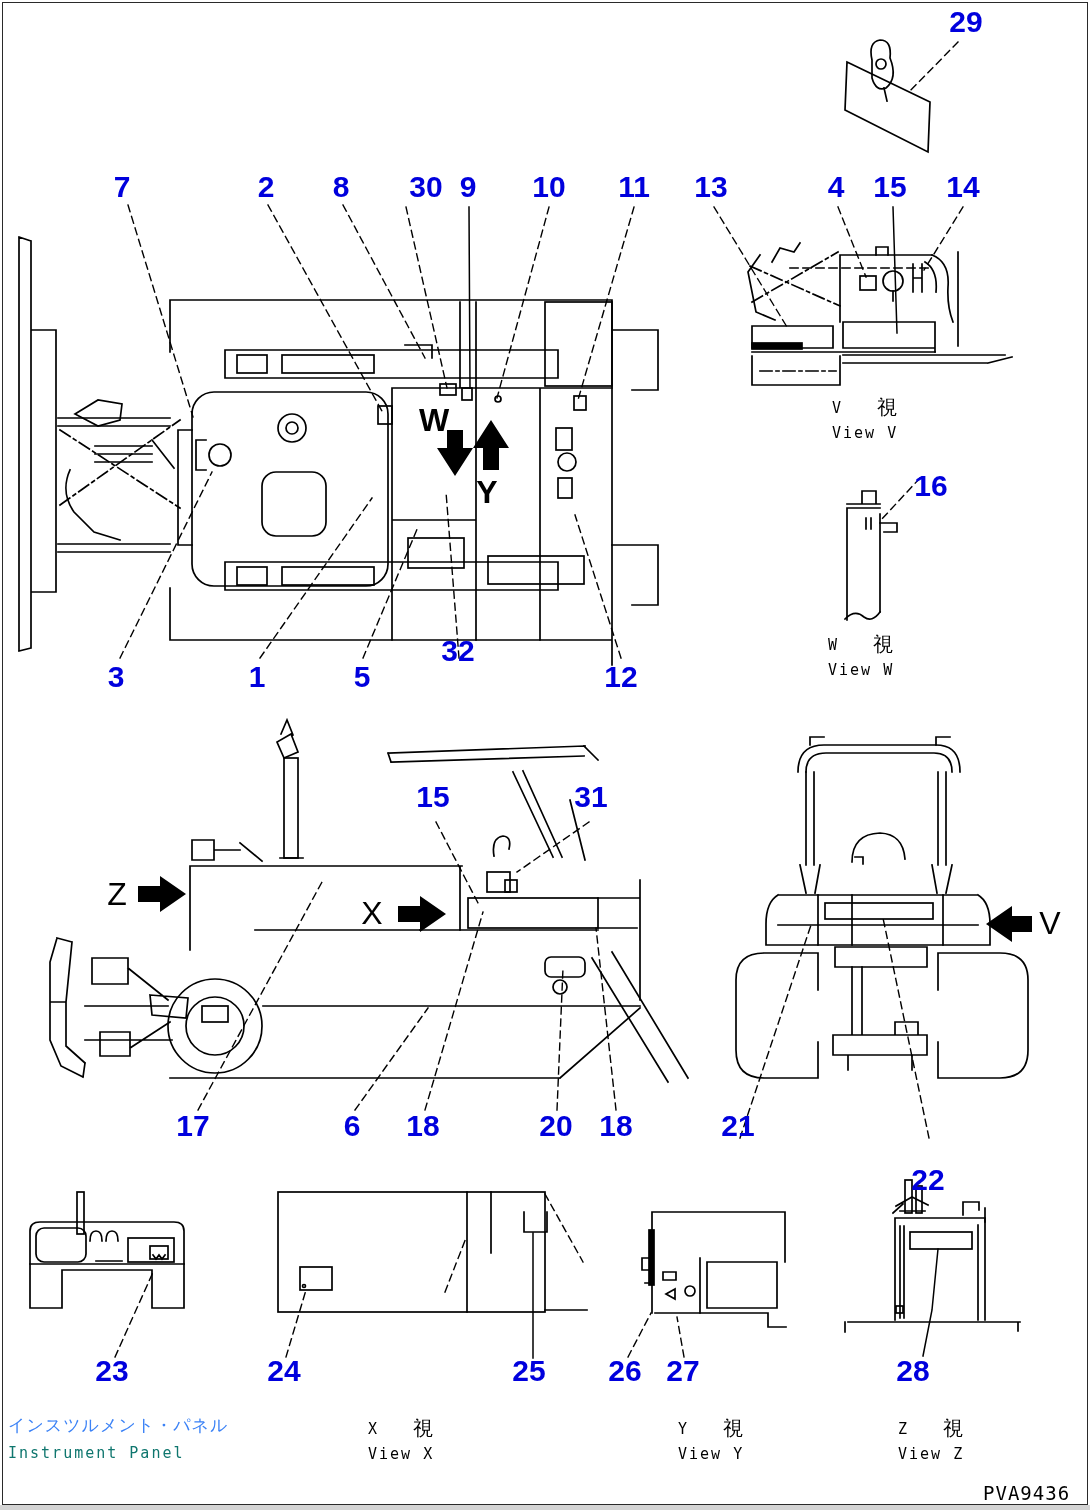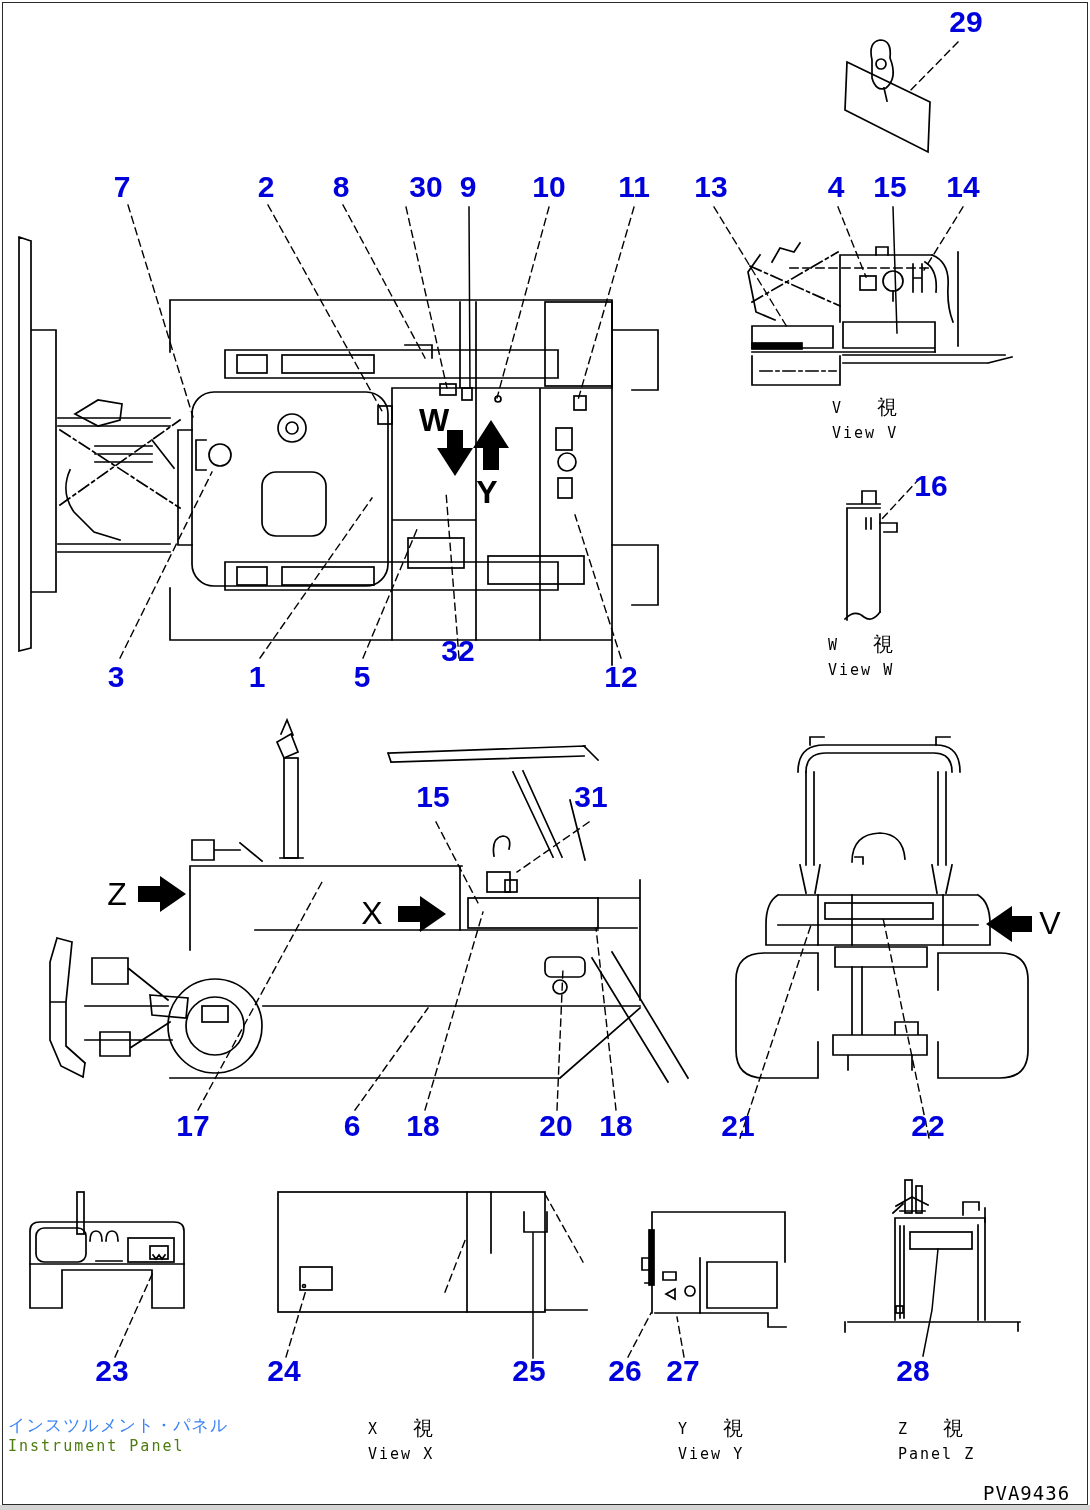--- a/index.html
+++ b/index.html
@@ -11,21 +11,21 @@
   .co{position:absolute;transform:translate(-50%,-50%);font:700 30px "Liberation Sans",sans-serif;
       color:#0000dd;white-space:nowrap;}
   .dirletter{position:absolute;transform:translate(-50%,-50%);font:700 32px "Liberation Sans",sans-serif;
       color:#000;}
   .thin{font-weight:500;}
   .viewlabel{position:absolute;color:#000;}
   .vl-jp{font:15px "DejaVu Sans Mono",monospace;display:flex;gap:36px;align-items:flex-end;}
   .vl-kanji{font-size:20px;line-height:1;}
   .vl-en{font:15px "DejaVu Sans Mono",monospace;letter-spacing:2px;margin-top:7px;}
   .ip-jp{font:17px "DejaVu Sans Mono",monospace;letter-spacing:1px;color:#3b82f6;}
-  .ip-en{font:15px "DejaVu Sans Mono",monospace;letter-spacing:2px;color:#4d7c0f;}
+  .ip-en{font:15px "DejaVu Sans Mono",monospace;letter-spacing:2px;margin-top:7px;color:#0f766e;}
   .footer{position:absolute;font:19px "DejaVu Sans Mono",monospace;letter-spacing:1px;color:#000;}
 </style>
 </head>
 <body>
 
 <div id="page">
   <div id="frame"></div>
 
   <svg width="1090" height="1510" viewBox="0 0 1090 1510">
     <g fill="none" stroke="#000" stroke-width="1.7" stroke-linecap="square">
@@ -216,21 +216,21 @@
   <div class="co" style="left:621px;top:677px">12</div>
   <div class="co" style="left:931px;top:486px">16</div>
   <div class="co" style="left:433px;top:797px">15</div>
   <div class="co" style="left:591px;top:797px">31</div>
   <div class="co" style="left:193px;top:1126px">17</div>
   <div class="co" style="left:352px;top:1126px">6</div>
   <div class="co" style="left:423px;top:1126px">18</div>
   <div class="co" style="left:556px;top:1126px">20</div>
   <div class="co" style="left:616px;top:1126px">18</div>
   <div class="co" style="left:738px;top:1126px">21</div>
-  <div class="co" style="left:928px;top:1126px">22</div>
+  <div class="co" style="left:928px;top:1180px">22</div>
   <div class="co" style="left:112px;top:1371px">23</div>
   <div class="co" style="left:284px;top:1371px">24</div>
   <div class="co" style="left:529px;top:1371px">25</div>
   <div class="co" style="left:625px;top:1371px">26</div>
   <div class="co" style="left:683px;top:1371px">27</div>
   <div class="co" style="left:913px;top:1371px">28</div>
 
   <div class="dirletter" style="left:434px;top:420px">W</div>
   <div class="dirletter" style="left:487px;top:492px">Y</div>
   <div class="dirletter thin" style="left:117px;top:894px">Z</div>
@@ -263,21 +263,21 @@
         <span>Y</span>
         <span class="vl-kanji">視</span>
       </div>
     <div class="vl-en">View Y</div>
   </div>
   <div class="viewlabel" style="left:898px;top:1418px">
     <div class="vl-jp">
         <span>Z</span>
         <span class="vl-kanji">視</span>
       </div>
-    <div class="vl-en">Panel Z</div>
+    <div class="vl-en">View Z</div>
   </div>
 
   <div class="viewlabel" style="left:8px;top:1414px">
     <div class="ip-jp">インスツルメント・パネル</div>
     <div class="ip-en">Instrument Panel</div>
   </div>
 
   <div class="footer" style="left:983px;top:1482px">PVA9436</div>
 
   <div id="bottomstrip"></div>

